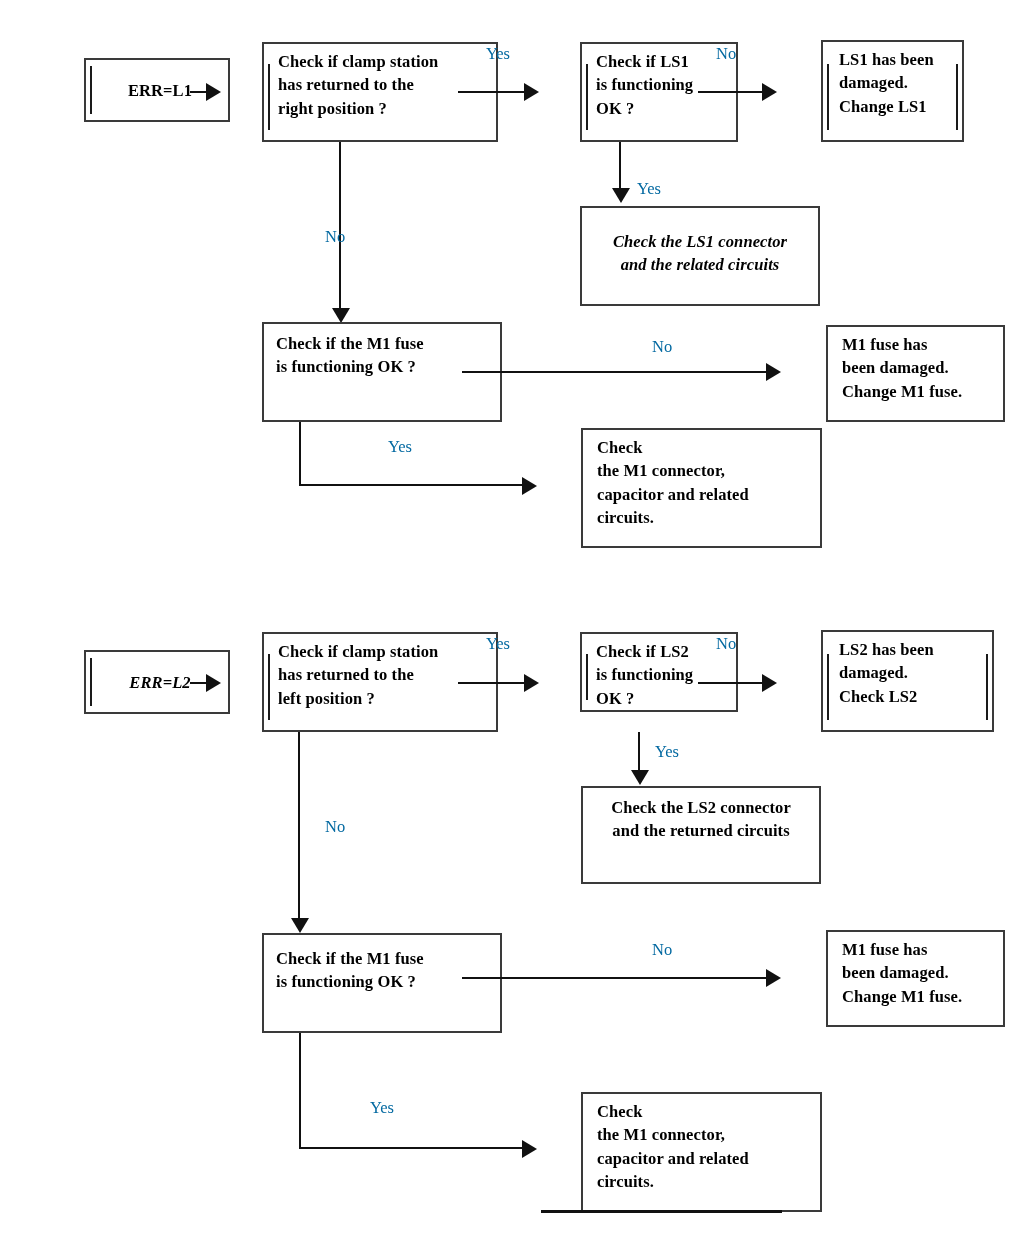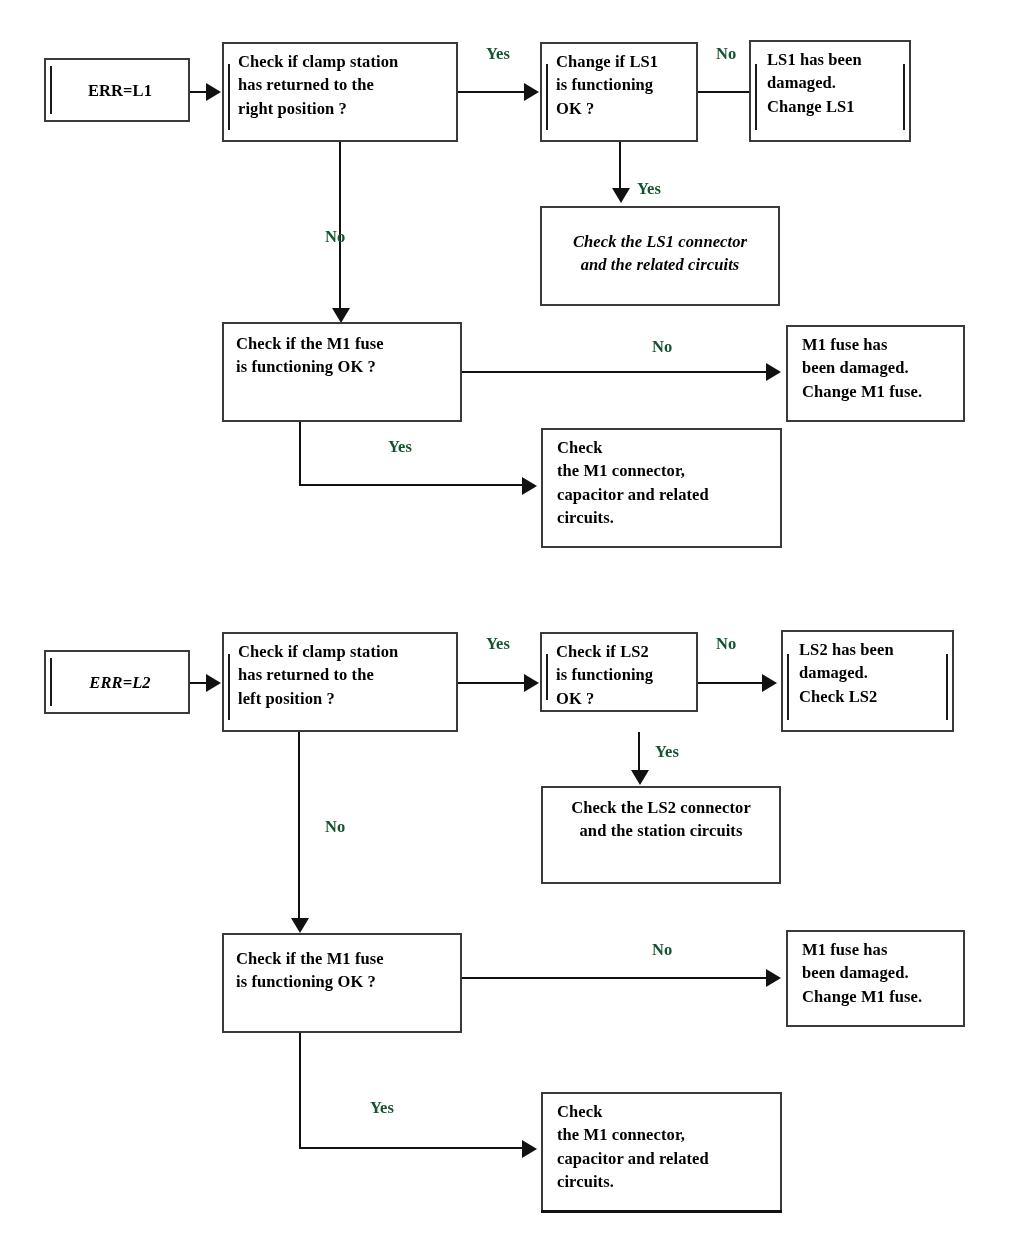--- a/index.html
+++ b/index.html
@@ -20,20 +20,21 @@
   .box {
     position: absolute;
     box-sizing: border-box;
     border: 2px solid #3a3a3a;
     background: #ffffff;
     font-weight: bold;
     font-size: 16.5px;
     line-height: 1.42;
     color: #000000;
     letter-spacing: 0.1px;
+    margin-left: 40px;
   }
   .box .txt {
     position: absolute;
     left: 10px;
     right: 4px;
     white-space: pre-line;
   }
   .box.center .txt {
     text-align: center;
   }
@@ -71,23 +72,23 @@
   .arrow-d {
     position: absolute;
     width: 0;
     height: 0;
     border-left: 9px solid transparent;
     border-right: 9px solid transparent;
     border-top: 15px solid #111111;
   }
   .edgelabel {
     position: absolute;
-    font-weight: bold;
+    font-weight: normal;
     font-size: 16.5px;
-    color: #14532d;
+    color: #0369a1;
     white-space: nowrap;
   }
   .heavy-bottom {
     position: absolute;
     height: 3px;
     background: #111111;
   }
 </style>
 </head>
 <body>
@@ -112,30 +113,30 @@
   <div class="hline" style="left:458px; top:91px; width:72px;"></div>
   <div class="arrow-r" style="left:524px; top:83px;"></div>
   <div class="edgelabel" style="left:486px; top:44px;">Yes</div>
 
   <div class="vline" style="left:339px; top:142px; height:172px;"></div>
   <div class="arrow-d" style="left:332px; top:308px;"></div>
   <div class="edgelabel" style="left:325px; top:227px;">No</div>
 
   <div class="box" style="left:540px; top:42px; width:158px; height:100px;">
     <div class="innerbar" style="top:20px; bottom:10px;"></div>
-    <div class="txt" style="top:6px; left:14px;">Change if LS1
+    <div class="txt" style="top:6px; left:14px;">Check if LS1
 is functioning
 OK ?</div>
   </div>
 
   <div class="hline" style="left:698px; top:91px; width:68px;"></div>
   <div class="arrow-r" style="left:762px; top:83px;"></div>
   <div class="edgelabel" style="left:716px; top:44px;">No</div>
 
-  <div class="box" style="left:749px; top:40px; width:162px; height:102px;">
+  <div class="box" style="left:781px; top:40px; width:143px; height:102px;">
     <div class="innerbar" style="top:22px; bottom:10px;"></div>
     <div class="innerbar right" style="top:22px; bottom:10px;"></div>
     <div class="txt" style="top:6px; left:16px;">LS1 has been
 damaged.
 Change LS1</div>
   </div>
 
   <div class="vline" style="left:619px; top:142px; height:52px;"></div>
   <div class="arrow-d" style="left:612px; top:188px;"></div>
   <div class="edgelabel" style="left:637px; top:179px;">Yes</div>
@@ -213,21 +214,21 @@
 damaged.
 Check LS2</div>
   </div>
 
   <div class="vline" style="left:638px; top:732px; height:44px;"></div>
   <div class="arrow-d" style="left:631px; top:770px;"></div>
   <div class="edgelabel" style="left:655px; top:742px;">Yes</div>
 
   <div class="box center" style="left:541px; top:786px; width:240px; height:98px;">
     <div class="txt" style="top:8px; left:6px; right:6px;">Check the LS2 connector
-and the station circuits</div>
+and the returned circuits</div>
   </div>
 
   <div class="box" style="left:222px; top:933px; width:240px; height:100px;">
     <div class="txt" style="top:12px; left:12px;">Check if the M1 fuse
 is functioning OK ?</div>
   </div>
 
   <div class="hline" style="left:462px; top:977px; width:308px;"></div>
   <div class="arrow-r" style="left:766px; top:969px;"></div>
   <div class="edgelabel" style="left:652px; top:940px;">No</div>

